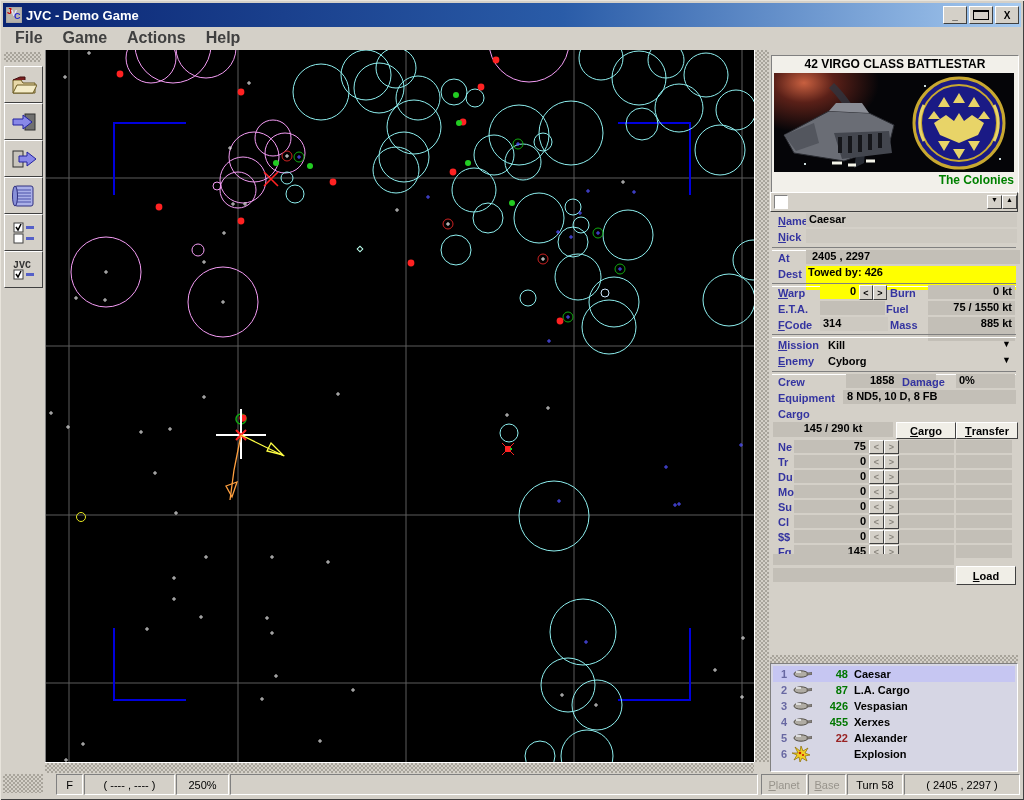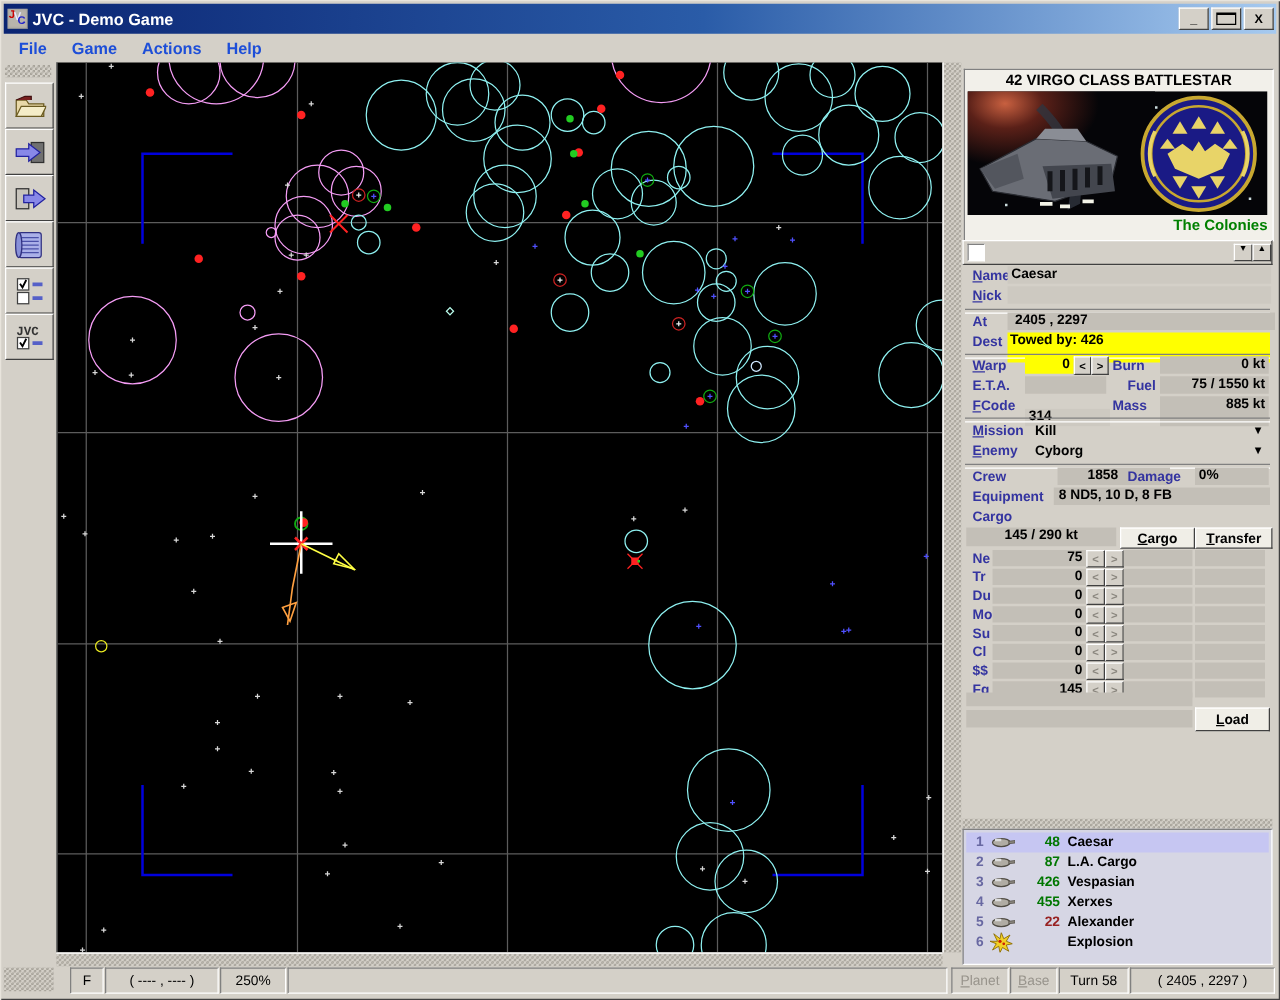--- a/index.html
+++ b/index.html
@@ -15,21 +15,21 @@
     background-size:4px 4px;background-position:0 0,2px 2px;}
   
   #titlebar{left:3px;top:3px;width:1018px;height:24px;background:linear-gradient(90deg,#0a2472,#2a5ca8 55%,#a6caf0);display:flex;align-items:center;}
   #titlebar .title{color:#fff;font-weight:bold;font-size:13px;margin-left:4px;}
   .caption-btn{width:22px;height:16px;background:#d4d0c8;font-size:10px;font-weight:bold;color:#000;
     display:flex;align-items:center;justify-content:center;margin-left:2px;}
   #app-icon{width:16px;height:16px;margin-left:3px;background:#b8b4ac;position:relative;font-weight:bold;box-shadow:inset 0 0 2px #888;}
   #app-icon span{position:absolute;font-size:9px;}
   
   #menubar{left:3px;top:27px;width:1018px;height:22px;display:flex;align-items:center;}
-  .menu-item{font-size:13px;font-weight:bold;color:#1d4ed8;padding:2px 8px;margin-left:4px;}
+  .menu-item{font-size:16px;font-weight:bold;color:#404040;padding:2px 8px;margin-left:4px;}
   
   .toolbtn{left:4px;width:37px;height:35px;background:#d4d0c8;display:flex;align-items:center;justify-content:center;}
   
   #map-wrap{left:45px;top:50px;width:708px;height:712px;background:#000;border-left:1px solid #808080;}
   
   .lbl{color:#3434a0;font-weight:bold;font-size:11px;}
   .val{color:#000;font-weight:bold;font-size:11px;}
   .field{background:#c3bfb7;}
   .minibtn{background:#d4d0c8;font-size:9px;font-weight:bold;color:#8a867e;display:flex;align-items:center;justify-content:center;}
   .whitebtn{background:#f0eee7;display:flex;align-items:center;justify-content:center;font-weight:bold;font-size:11px;color:#000;}
@@ -314,25 +314,25 @@
 
   <span class="abs lbl" style="left:8px;top:95px;"><u>W</u>arp</span>
   <div class="abs val" style="left:50px;top:93px;width:36px;height:14px;background:#ffff00;text-align:right;padding-right:3px;">0</div>
   <div class="abs minibtn raised" style="left:89px;top:93px;width:12px;height:13px;color:#000;">&lt;</div>
   <div class="abs minibtn raised" style="left:103px;top:93px;width:12px;height:13px;color:#000;">&gt;</div>
   <span class="abs lbl" style="left:120px;top:95px;">Burn</span>
   <div class="abs val field" style="left:158px;top:93px;width:84px;height:14px;text-align:right;padding-right:3px;">0 kt</div>
 
   <span class="abs lbl" style="left:8px;top:111px;">E.T.A.</span>
   <div class="abs val field" style="left:50px;top:109px;width:65px;height:14px;"></div>
-  <span class="abs lbl" style="left:132px;top:111px;">Fuel</span>
+  <span class="abs lbl" style="left:116px;top:111px;">Fuel</span>
   <div class="abs val field" style="left:158px;top:109px;width:84px;height:14px;text-align:right;padding-right:3px;">75 / 1550 kt</div>
 
   <span class="abs lbl" style="left:8px;top:127px;"><u>F</u>Code</span>
-  <div class="abs val" style="left:50px;top:125px;width:65px;height:14px;background:#cdc9c1;padding-left:3px;margin-top:10px;">314</div>
+  <div class="abs val" style="left:50px;top:125px;width:65px;height:14px;background:#cdc9c1;padding-left:3px;">314</div>
   <span class="abs lbl" style="left:120px;top:127px;">Mass</span>
   <div class="abs val field" style="left:158px;top:125px;width:84px;height:24px;text-align:right;padding-right:3px;">885 kt</div>
 
   <div class="abs sep" style="top:142px;"></div>
 
   <span class="abs lbl" style="left:8px;top:147px;"><u>M</u>ission</span>
   <span class="abs val" style="left:58px;top:147px;">Kill</span>
   <div class="abs" style="left:232px;top:147px;font-size:9px;">▼</div>
   <span class="abs lbl" style="left:8px;top:163px;"><u>E</u>nemy</span>
   <span class="abs val" style="left:58px;top:163px;">Cyborg</span>

